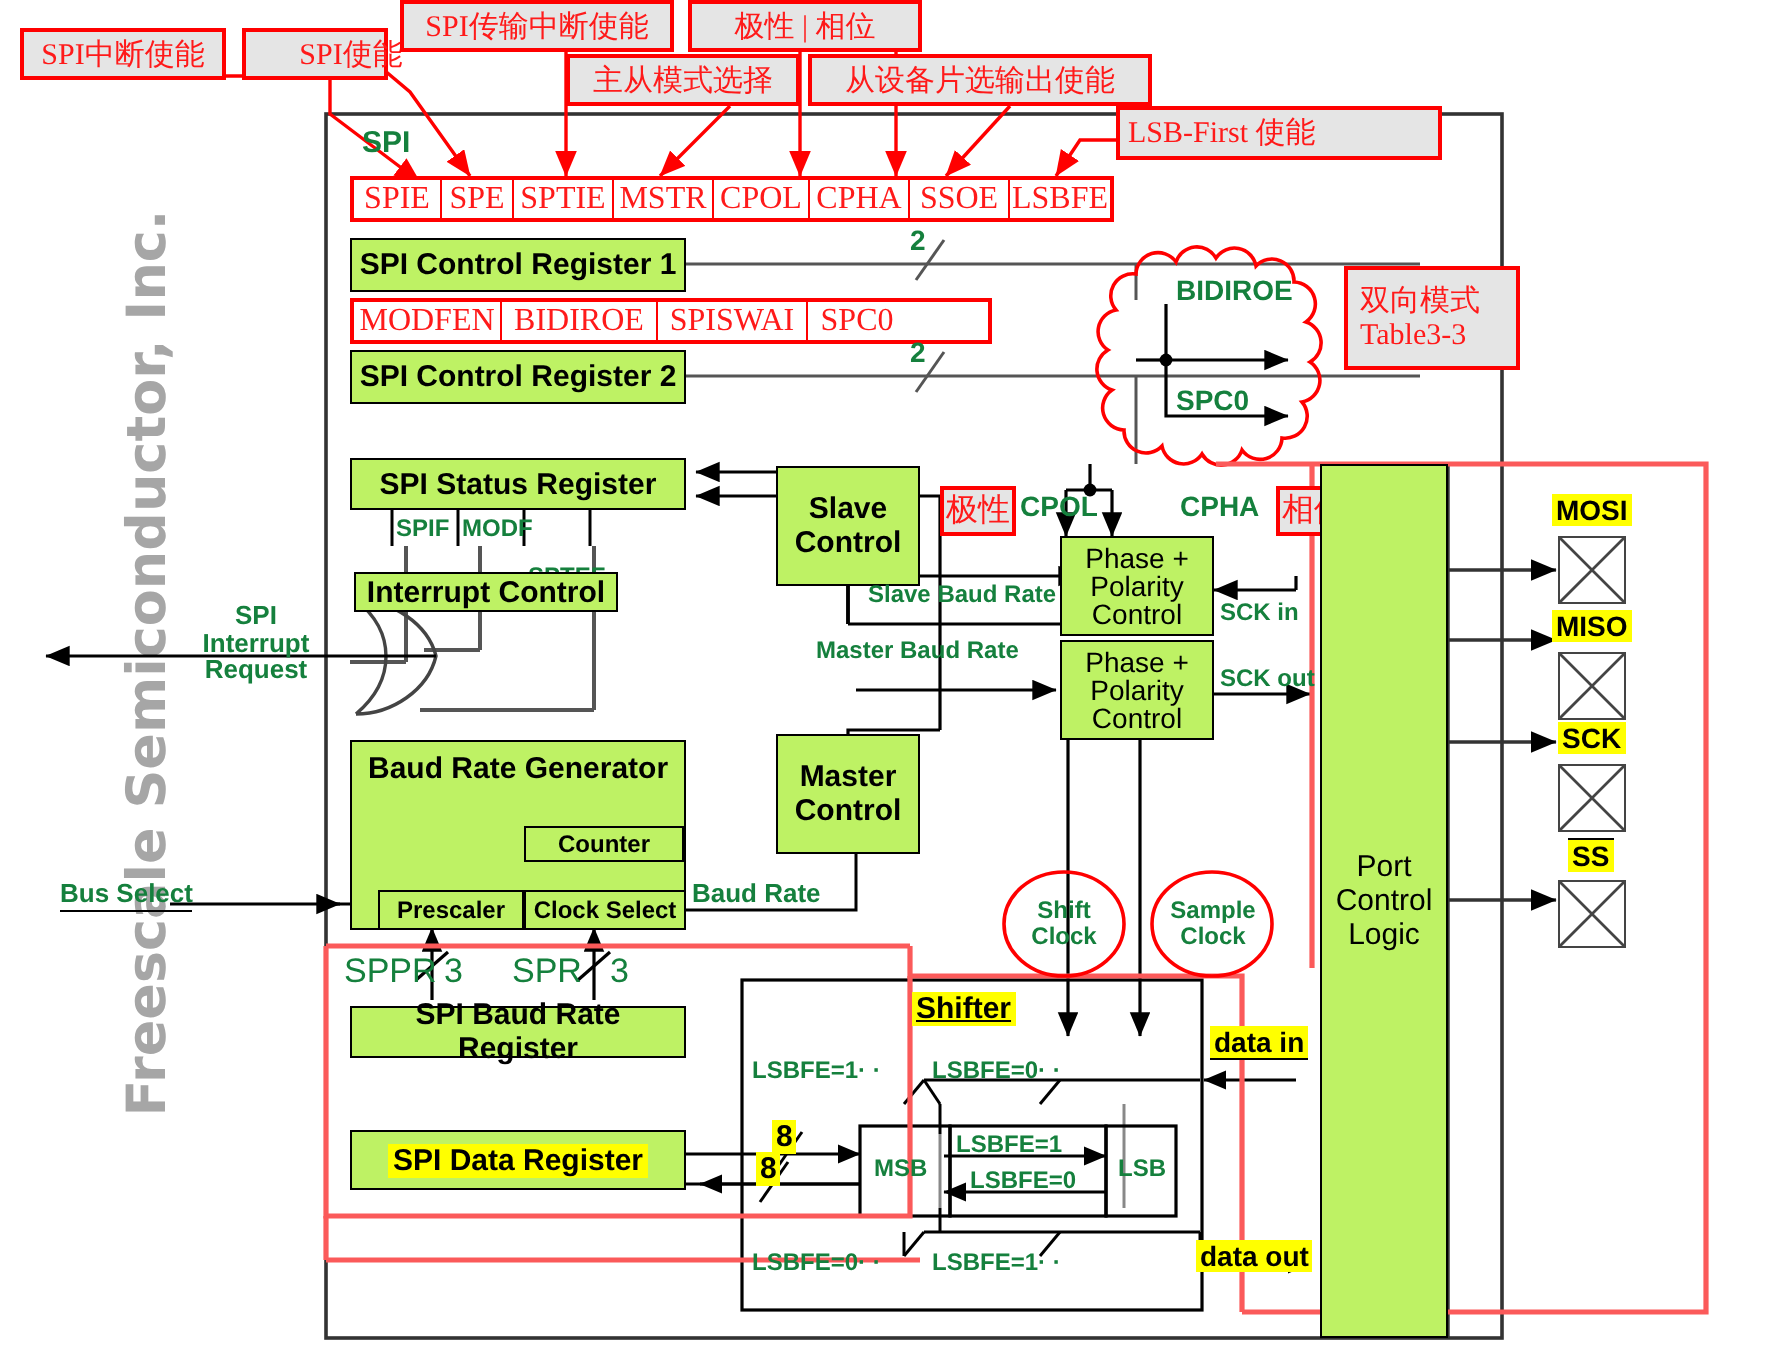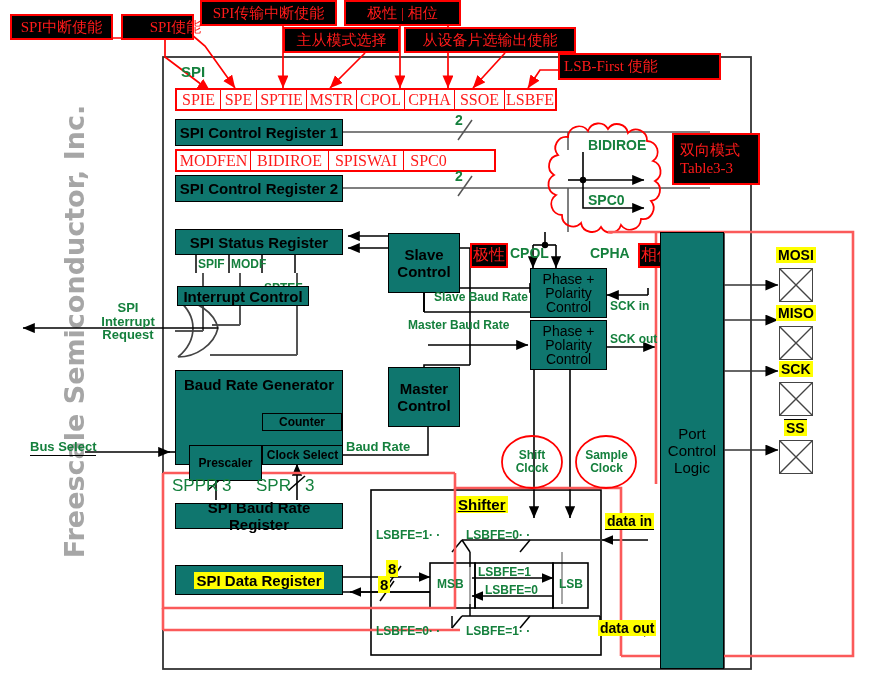--- a/index.html
+++ b/index.html
@@ -18,27 +18,27 @@
     letter-spacing:0px; white-space:nowrap;
     pointer-events:none;
   }
 
   
   .lbl{position:absolute;color:#15803d;white-space:nowrap;line-height:1.05;}
   .bold{font-weight:bold;}
   .ctr{text-align:center;}
 
   
-  .box{position:absolute;border:1.6px solid #000;background:#0f766e;
+  .box{position:absolute;border:1.6px solid #000;background:#bef264;
        display:flex;align-items:center;justify-content:center;
        text-align:center;color:#000;box-sizing:border-box;}
   .box.thin{border-width:1.3px;}
 
   
-  .note{position:absolute;border:2px solid #f00;background:#000000;
+  .note{position:absolute;border:2px solid #f00;background:#e5e5e5;
         color:#ff1a1a;font-family:"Liberation Serif","DejaVu Serif",serif;
         display:flex;align-items:center;justify-content:center;
         box-sizing:border-box;white-space:nowrap;}
   .note.l{justify-content:flex-start;padding-left:4px;}
 
   
   .bitstrip{position:absolute;border:2px solid #f00;background:#fff;
             display:flex;box-sizing:border-box;}
   .bitstrip span{color:#ff1a1a;font-family:"Liberation Serif","DejaVu Serif",serif;
             font-size:16px;display:flex;align-items:center;justify-content:center;
@@ -425,21 +425,21 @@
     </svg>
   </div>
 
   <div class="box" style="left:175px;top:370px;width:168px;height:95px;
        align-items:flex-start;justify-content:flex-start;padding:5px 0 0 8px;
        font-size:15px;font-weight:bold;">
     <span>Baud Rate Generator</span>
   </div>
 
   <div class="box thin" style="left:262px;top:413px;width:80px;height:18px;font-size:12px;font-weight:bold;">Counter</div>
-  <div class="box thin" style="left:189px;top:445px;width:73px;height:36px;font-size:12px;font-weight:bold;">Prescaler</div>
+  <div class="box thin" style="left:189px;top:445px;width:73px;height:20px;font-size:12px;font-weight:bold;">Prescaler</div>
   <div class="box thin" style="left:262px;top:445px;width:81px;height:20px;font-size:12px;font-weight:bold;">Clock Select</div>
 
   <div class="lbl bold" style="left:346px;top:440px;font-size:13px;">Baud Rate</div>
   <div class="lbl bold" style="left:30px;top:440px;font-size:13px;border-bottom:1.5px solid #000;padding-bottom:1px;">Bus Select</div>
 
   <div class="lbl" style="left:172px;top:477px;font-size:17px;">SPPR</div>
   <div class="lbl" style="left:222px;top:477px;font-size:17px;">3</div>
   <div class="lbl" style="left:256px;top:477px;font-size:17px;">SPR</div>
   <div class="lbl" style="left:305px;top:477px;font-size:17px;">3</div>
 

